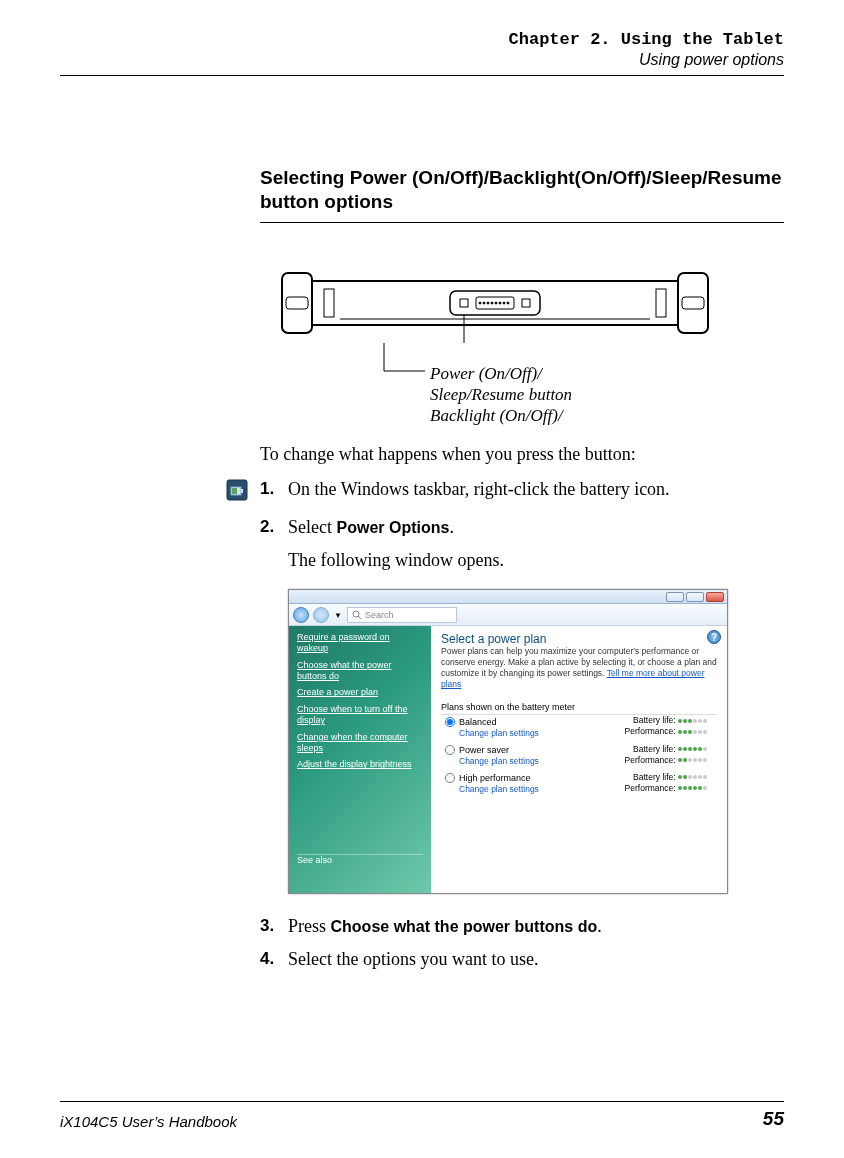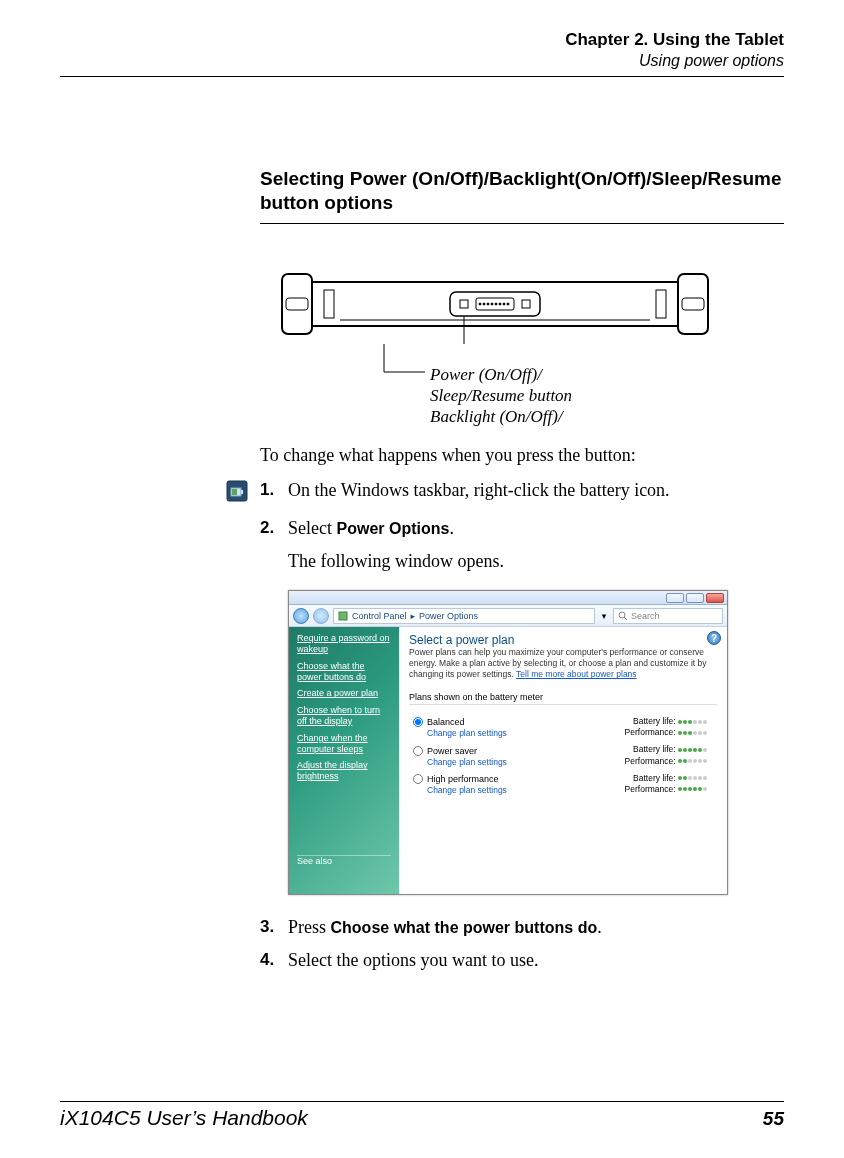--- a/index.html
+++ b/index.html
@@ -1,19 +1,19 @@
 <!DOCTYPE html>
 <html><head>
 <meta charset="utf-8">
 <style>
   * { box-sizing: border-box; margin: 0; padding: 0; }
   html, body { width: 844px; height: 1158px; background: #fff; font-family: "Times New Roman", Times, serif; color: #000; }
   .page { position: relative; width: 844px; height: 1158px; padding: 30px 60px 20px 60px; }
   .header-right { text-align: right; margin-bottom: 4px; }
-  .chapter-title { font-family: Liberation Sans, sans-serif; font-weight: bold; font-size: 17px; }
+  .chapter-title { font-family: Liberation Mono, monospace; font-weight: bold; font-size: 17px; }
   .section-title { font-family: Arial, Helvetica, sans-serif; font-style: italic; font-size: 16px; margin-top: 2px; }
   .hr { border-top: 1px solid #000; margin-top: 6px; }
   .content { margin-left: 200px; margin-right: 0; margin-top: 90px; }
   .heading2 { font-family: Arial, Helvetica, sans-serif; font-weight: bold; font-size: 19px; line-height: 1.25; }
   .rule { border-top: 1px solid #000; margin-top: 8px; margin-bottom: 40px; }
   .device-figure { margin-left: 20px; margin-bottom: 20px; }
   .device-figure svg { display:block; }
 
   .callout { margin-left: 120px; margin-top: 0; }
   .callout-text { font-family: "Times New Roman", serif; font-style: italic; font-size: 17px; line-height: 1.25; margin-left: 50px; }
@@ -34,45 +34,45 @@
   .ss-titlebar .btns { position:absolute; right:3px; top:2px; display:flex; gap:2px;}
   .ss-titlebar .btn { width:18px; height:10px; border:1px solid #7a94b3; border-radius:2px; background:linear-gradient(#f3f8ff,#d9e7f6); }
   .ss-titlebar .btn.close { background:linear-gradient(#f7a9a0,#d9564a); border-color:#b04038;}
   .ss-nav { height:22px; background:linear-gradient(#f7fbff,#e6eef8); border-bottom:1px solid #c4d3e4; display:flex; align-items:center; padding:0 4px; gap:4px;}
   .ss-nav .navbtn { width:16px; height:16px; border-radius:50%; background:radial-gradient(#bfe1ff,#5aa2de); border:1px solid #3f7db2;}
   .ss-nav .crumb { display:flex; align-items:center; gap:4px; flex:1; border:1px solid #b8c8db; background:#fff; height:16px; padding:0 4px;}
   .ss-nav .crumb span { color:#2a5; color:#1a4d86;}
   .ss-nav .search { width:110px; height:16px; border:1px solid #b8c8db; background:#fff; display:flex; align-items:center; padding:0 4px; color:#888;}
   .ss-nav .search svg { margin-right:3px; }
   .ss-body { display:flex; height: calc(100% - 36px); }
-  .ss-side { width:110px; background:linear-gradient(135deg,#1f7a66 0%, #2b9a7e 40%, #6fc8ab 100%); color:#fff; padding:6px 8px; position:relative; }
+  .ss-side { width:142px; background:linear-gradient(135deg,#1f7a66 0%, #2b9a7e 40%, #6fc8ab 100%); color:#fff; padding:6px 8px; position:relative; }
   .ss-side .item { margin-bottom:6px; line-height:1.2; }
   .ss-side .item.u { text-decoration: underline; }
   .ss-side .seealso { position:absolute; bottom:8px; left:8px; right:8px; }
   .ss-side .seealso .hdr { border-top:1px solid rgba(255,255,255,0.4); margin-bottom:20px;}
   .ss-main { flex:1; padding:6px 10px; background:#fff; position:relative;}
   .ss-main .help { position:absolute; top:4px; right:6px; width:14px; height:14px; border-radius:50%; background:radial-gradient(#8fc6f2,#2f79c0); border:1px solid #1e5a94; color:#fff; text-align:center; line-height:13px; font-weight:bold; font-size:10px;}
   .ss-main h4 { color:#0b4e86; font-size:12px; font-weight:normal; margin-bottom:0;}
   .ss-main .desc { font-size:8.5px; color:#333; line-height:1.3; margin-bottom:12px;}
   .ss-main .desc a { color:#1459c8; text-decoration:underline;}
-  .ss-main .plans-hdr { font-size:9px; margin-bottom:11px; border-bottom:1px solid #ddd; padding-bottom:2px;}
+  .ss-main .plans-hdr { font-size:9px; margin-bottom:0; border-bottom:1px solid #ddd; padding-bottom:2px;}
   .ss-main .plan { display:flex; justify-content:space-between; align-items:flex-end; margin-bottom:6px; padding-left:4px;}
   .ss-main .plan .left { display:flex; flex-direction:column;}
   .ss-main .plan .radio-row { display:flex; align-items:center; gap:4px;}
   .ss-main .plan input[type=radio]{ width:10px; height:10px; margin:0;}
   .ss-main .plan .name { font-size:9px; }
   .ss-main .plan .link { color:#1459c8; font-size:8.5px; margin-left:14px; margin-top:1px;}
   .ss-main .plan .right { text-align:right; font-size:8.5px; line-height:1.3; margin-right:10px;}
   .ss-main .dots { display:inline-flex; gap:1px; vertical-align:middle;}
   .ss-main .dot { width:4px; height:4px; border-radius:50%; }
   .ss-main .dot.g { background:#4aa84a;}
   .ss-main .dot.e { background:#ccc;}
 
   .footer { position:absolute; left:60px; right:60px; bottom:28px; display:flex; justify-content:space-between; align-items:flex-end; }
-  .footer-left { font-family: Arial, Helvetica, sans-serif; font-style: italic; font-size:21px;margin-top:12px;}
+  .footer-left { font-family: Arial, Helvetica, sans-serif; font-style: italic; font-size:15px;margin-top:12px;}
   .footer-right { font-family: Arial, Helvetica, sans-serif; font-weight:bold; font-style: italic; font-size:19px;}
   .footer-rule { position:absolute; left:60px; right:60px; bottom:56px; border-top:1px solid #000;}
 </style>
 </head>
 <body>
 
 <div class="page">
   <div class="header-right">
     <div class="chapter-title">Chapter 2. Using the Tablet</div>
     <div class="section-title">Using power options</div>
@@ -154,28 +154,20 @@
         <div class="ss-titlebar">
           <div class="btns">
             <div class="btn"></div>
             <div class="btn"></div>
             <div class="btn close"></div>
           </div>
         </div>
         <div class="ss-nav">
           <div class="navbtn"></div>
           <div class="navbtn" style="opacity:.6"></div>
-          <div class="crumb">
-            <svg width="10" height="10">
-                <rect x="1" y="1" width="8" height="8" fill="#6fb36f" stroke="#3d8a3d"></rect>
-              </svg>
-            <span>Control Panel</span>
-            <span>▸</span>
-            <span>Power Options</span>
-          </div>
           <span style="width:10px; text-align:center;">▾</span>
           <div class="search">
             <svg width="10" height="10">
                 <circle cx="4" cy="4" r="3" fill="none" stroke="#888"></circle>
                 <line x1="6" y1="6" x2="9" y2="9" stroke="#888"></line>
               </svg>
             <span>Search</span>
           </div>
         </div>
         <div class="ss-body">

